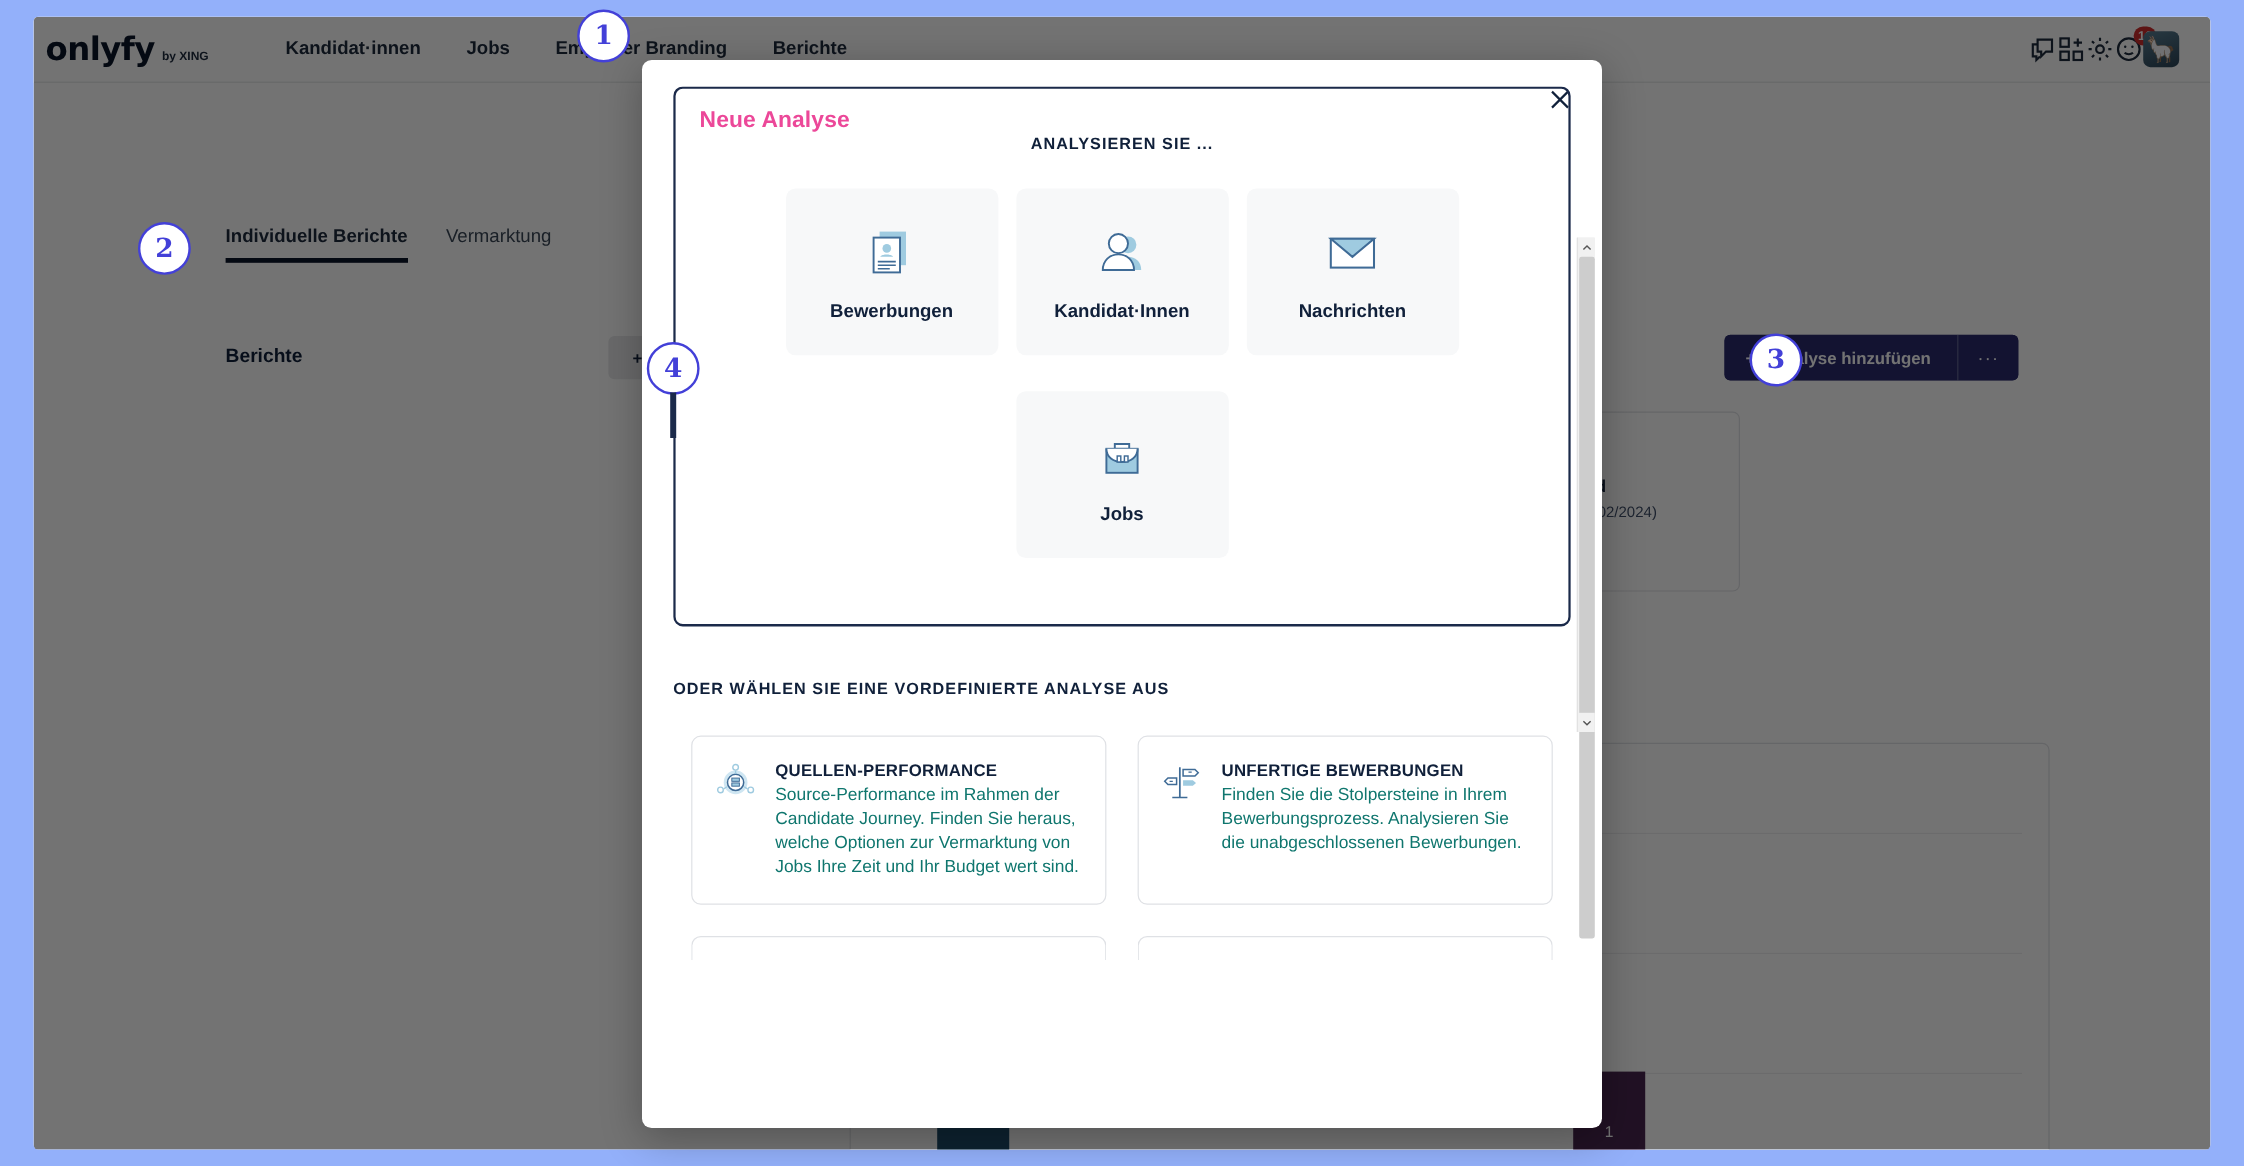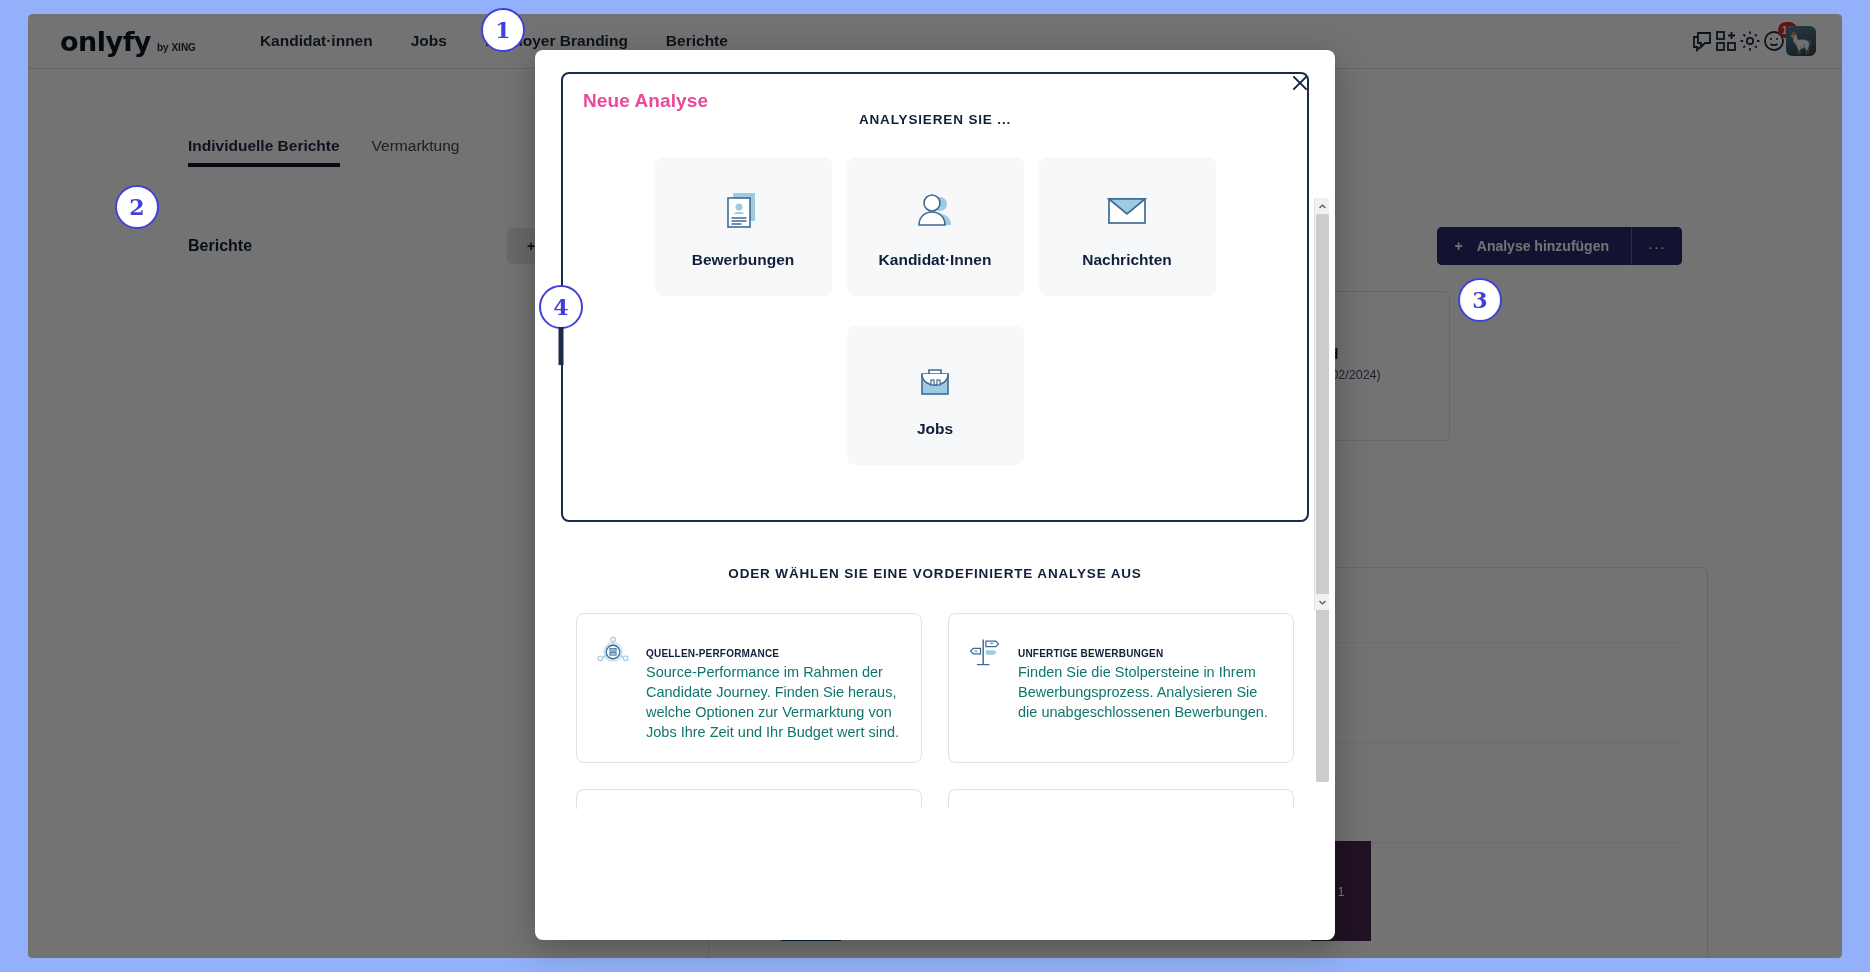--- a/index.html
+++ b/index.html
@@ -31,21 +31,21 @@
   }
 
   
   .app-header {
     position: relative;
     height: 55px;
     background: #ffffff;
     border-bottom: 1px solid #e3e5e8;
     display: flex; align-items: center;
   }
-  .logo-wrap { display:flex; align-items: baseline; margin-left: 32px; }
+  .logo-wrap { display:flex; align-items: baseline; margin-left: 10px; }
   .logo-mark {
     font-size: 27px; font-weight: 700; letter-spacing: -0.5px;
     color: #0a1428; font-family: "DejaVu Sans", sans-serif;
   }
   .logo-sub { font-size: 10px; color: #1d2a3d; margin-left: 6px; font-weight: 600;}
   .nav { display: flex; align-items: center; margin-left: 64px; gap: 38px; }
   .nav-item {
     font-size: 15.5px; color: #1d2a3d; font-weight: 600; cursor: pointer;
     position: relative; padding: 16px 0;
   }
@@ -69,21 +69,21 @@
     background: linear-gradient(160deg,#5a7f93,#2b4457);
     position: relative; overflow: hidden; cursor: pointer;
   }
   .avatar .llama {
     position:absolute; left:50%; top:52%; transform: translate(-50%,-50%);
     font-size: 21px; line-height: 1;
   }
 
   
   .app-body { position: relative; padding: 0 160px; }
-  .tabs { display: flex; gap: 32px; margin-top: 68px; }
+  .tabs { display: flex; gap: 32px; margin-top: 120px; }
   .tab {
     font-size: 15.5px; font-weight: 700; color: #1d2a3d; padding-bottom: 12px;
     position: relative; cursor: pointer;
   }
   .tab.inactive { font-weight: 400; color: #3a4757; }
   .tab.active::after {
     content:""; position: absolute; left: 0; right: 0; bottom: 0;
     height: 4px; background: #0a1428;
   }
   .section-row {
@@ -179,34 +179,34 @@
   }
   .choice-card {
     height: 139px; background: #f7f8f9; border-radius: 8px;
     display: flex; flex-direction: column; align-items: center;
     justify-content: center; gap: 14px; cursor: pointer;
   }
   .choice-card.single { grid-column: 2; margin-top: 15px; }
   .choice-label { font-size: 15.5px; font-weight: 700; color: #10203a; }
 
   .predef-caption {
-    text-align:center; font-size: 13.5px; font-weight: 700; letter-spacing: .85px;
+    text-align:left; font-size: 13.5px; font-weight: 700; letter-spacing: .85px;
     color: #10203a; margin-top: 44px;
   }
   .predef-grid {
     display: grid; grid-template-columns: repeat(2, 346px);
     gap: 26px; justify-content: center; margin-top: 32px;
   }
   .predef-card {
     border: 1px solid #dfe1e5; border-radius: 8px;
     padding: 20px 18px; display: flex; gap: 15px; cursor: pointer;
     background:#fff;
   }
   .predef-title {
-    font-size: 10px; font-weight: 700; color: #10203a; letter-spacing: .2px; margin-top: 14px;
+    font-size: 14px; font-weight: 700; color: #10203a; letter-spacing: .2px;
   }
   .predef-desc { font-size: 14.5px; color: #0f766e; line-height: 1.38; margin-top: 3px; }
   .predef-stub { height: 20px; border: 1px solid #dfe1e5; border-top-left-radius:8px;
     border-top-right-radius:8px; border-bottom:none; }
 
   .modal-footer {
     position: absolute; left: 0; right: 0; bottom: 0; height: 92px;
     background: #fff; border-bottom-left-radius: 8px; border-bottom-right-radius: 8px;
     display: flex; align-items: center; justify-content: flex-end; padding-right: 58px;
   }

